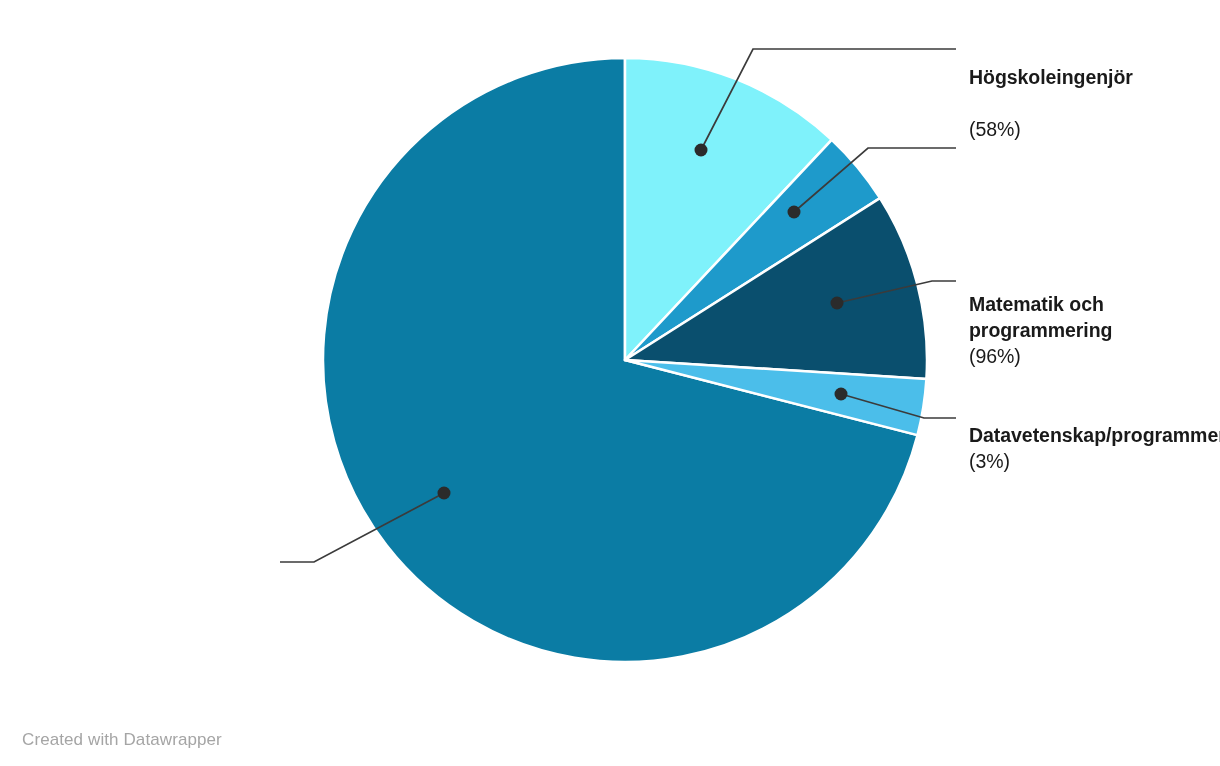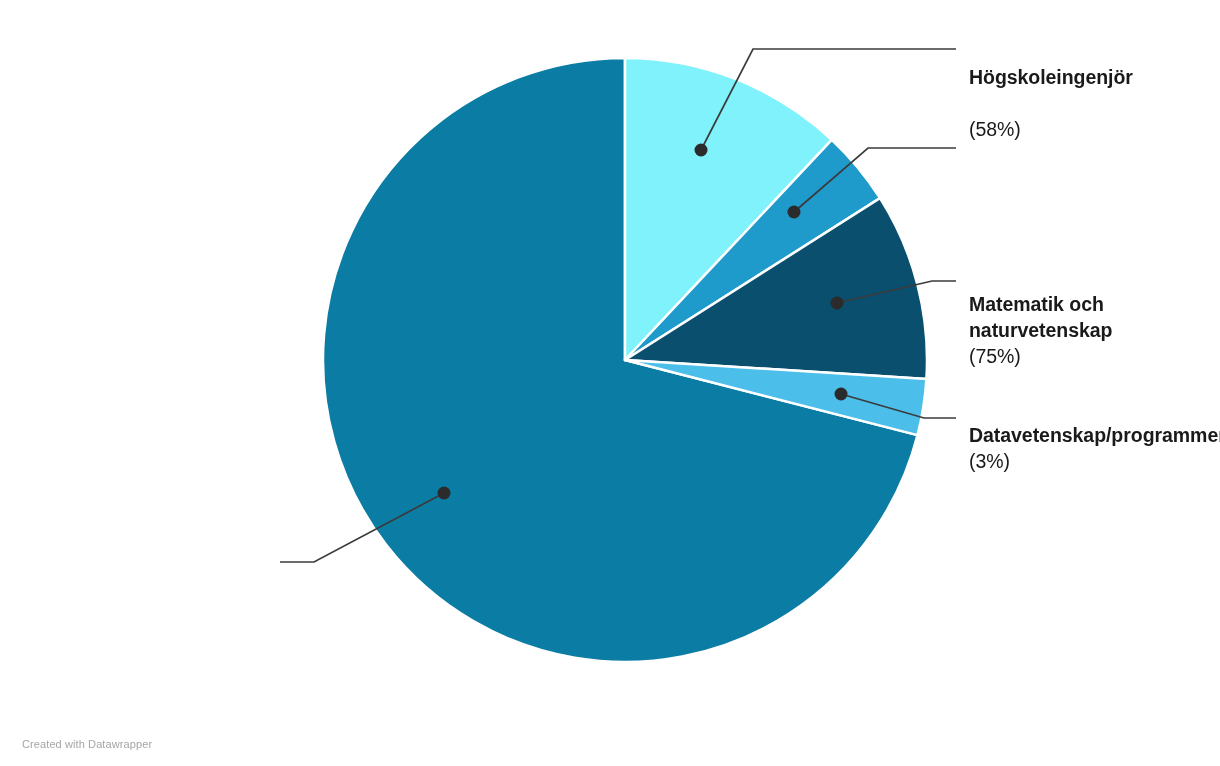--- a/index.html
+++ b/index.html
@@ -86,24 +86,23 @@
   }
   #label-intestem {
     left: 10px;
     top: 548px;
     width: 250px;
   }
   #footer-credit {
     position: absolute;
     left: 10px;
     top: 730px;
-    font-size: 11px;
+    font-size: 17px;
     color: #a5a5a5;
     letter-spacing: 0.1px;
-    margin-top: 8px;
   }
 </style>
 </head>
 <body>
 
 <div id="chart-root">
 
   <svg class="pie-svg" viewBox="0 0 1220 766">
 
     <path class="slice-path" fill="#0b7ca4" d="M 613 360 L 905.51 435.10 A 302 302 0 1 1 613.00 58.00 Z"></path>
@@ -142,22 +141,22 @@
     </g>
   </svg>
 
   <div class="slice-label label-right" id="label-hogskoleingenjor">
     <span class="cat">Högskoleingenjör</span><br>
     <span class="pct">(58%)</span>
   </div>
 
 
   <div class="slice-label label-right" id="label-matematik">
-    <span class="cat">Matematik och naturvetenskap</span>
-    <span class="pct">(75%)</span>
+    <span class="cat">Matematik och programmering</span>
+    <span class="pct">(96%)</span>
   </div>
 
   <div class="slice-label label-right" id="label-datavetenskap">
     <span class="cat">Datavetenskap/programmering</span>
     <span class="pct">(3%)</span>
   </div>
 
 
   <div id="footer-credit">Created with Datawrapper</div>
 

